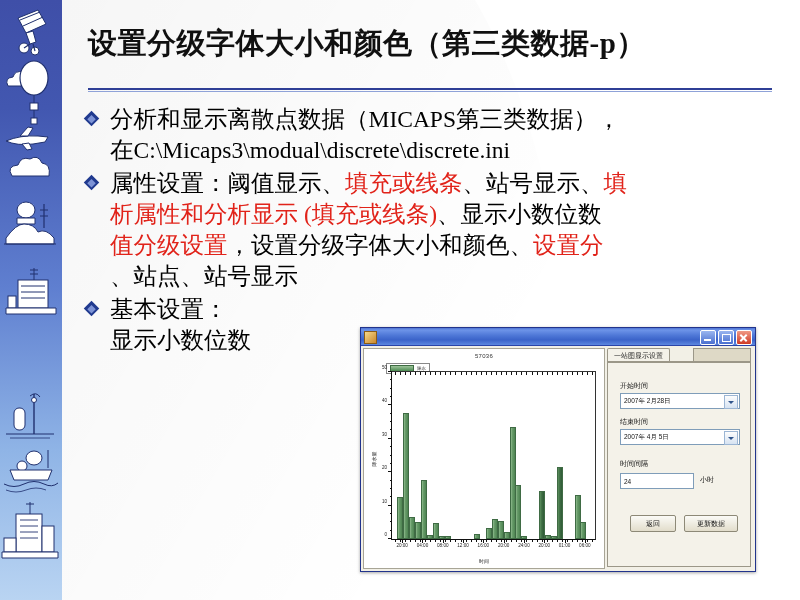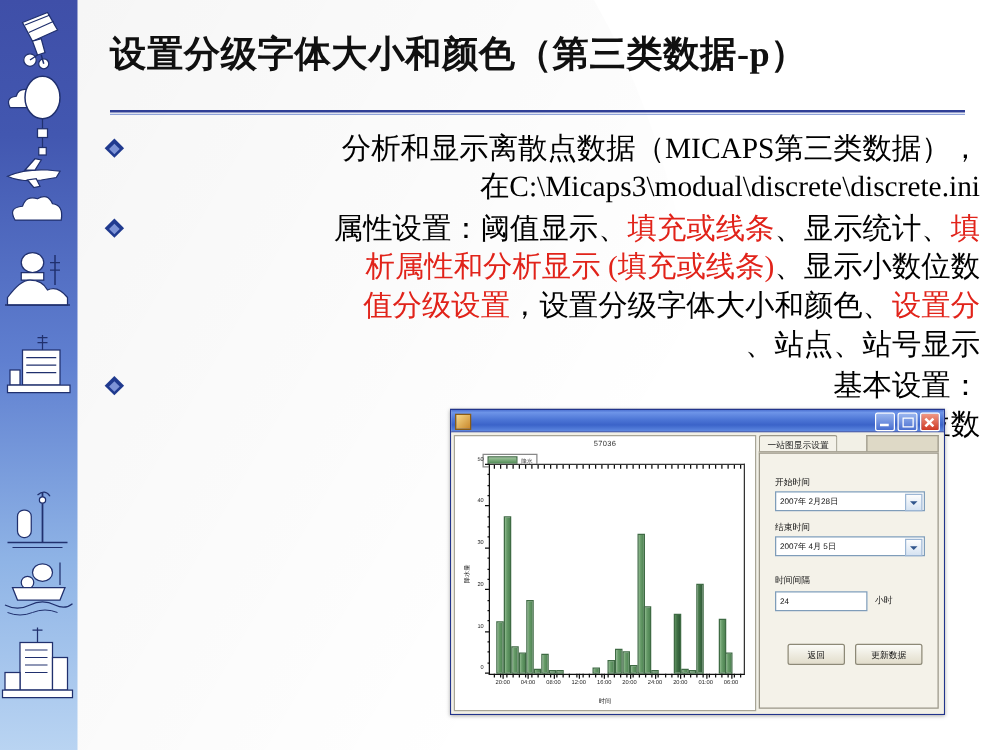--- a/index.html
+++ b/index.html
@@ -31,21 +31,21 @@
     position:absolute;left:88px;top:24px;width:690px;
     font-size:29px;font-weight:bold;color:#101010;letter-spacing:.5px;
     white-space:nowrap;
   }
   .rule{position:absolute;left:88px;top:88px;width:684px;height:5px;}
   .rule .r1{position:absolute;left:0;top:0;width:100%;height:2px;background:#2f3f96;}
   .rule .r2{position:absolute;left:0;top:3px;width:100%;height:1px;background:#8fa2d8;}
 
   
   .body-area{position:absolute;left:84px;top:104px;width:700px;}
-  .bullet{position:relative;padding-left:26px;margin-bottom:2px;text-align:right;}
+  .bullet{position:relative;padding-left:26px;margin-bottom:2px;}
   .dia{
     position:absolute;left:2px;top:9px;width:11px;height:11px;
     background:#203a8f;transform:rotate(45deg);
   }
   .dia:after{
     content:"";position:absolute;left:2.5px;top:2.5px;width:6px;height:6px;
     background:#7d93d6;
   }
   .ln{font-size:23.5px;line-height:31px;color:#000;white-space:nowrap;}
   .red{color:#e1231a;}
@@ -311,21 +311,21 @@
       <span>分析和显示离散点数据（MICAPS第三类数据），</span>
     </div>
     <div class="ln">
       <span>在C:\Micaps3\modual\discrete\discrete.ini</span>
     </div>
   </div>
 
   <div class="bullet b2">
     <span class="dia"></span>
     <div class="ln">
-      <span>属性设置：阈值显示、</span><span class="red">填充或线条</span><span>、显示统计、</span><span class="red">填</span>
+      <span>属性设置：阈值显示、</span><span class="red">填充或线条</span><span>、站号显示、</span><span class="red">填</span>
     </div>
     <div class="ln">
       <span class="red">析属性和分析显示 (填充或线条)</span><span>、显示小数位数</span>
     </div>
     <div class="ln">
       <span class="red">值分级设置</span><span>，设置分级字体大小和颜色、</span><span class="red">设置分</span>
     </div>
     <div class="ln">
       <span>、站点、站号显示</span>
     </div>

